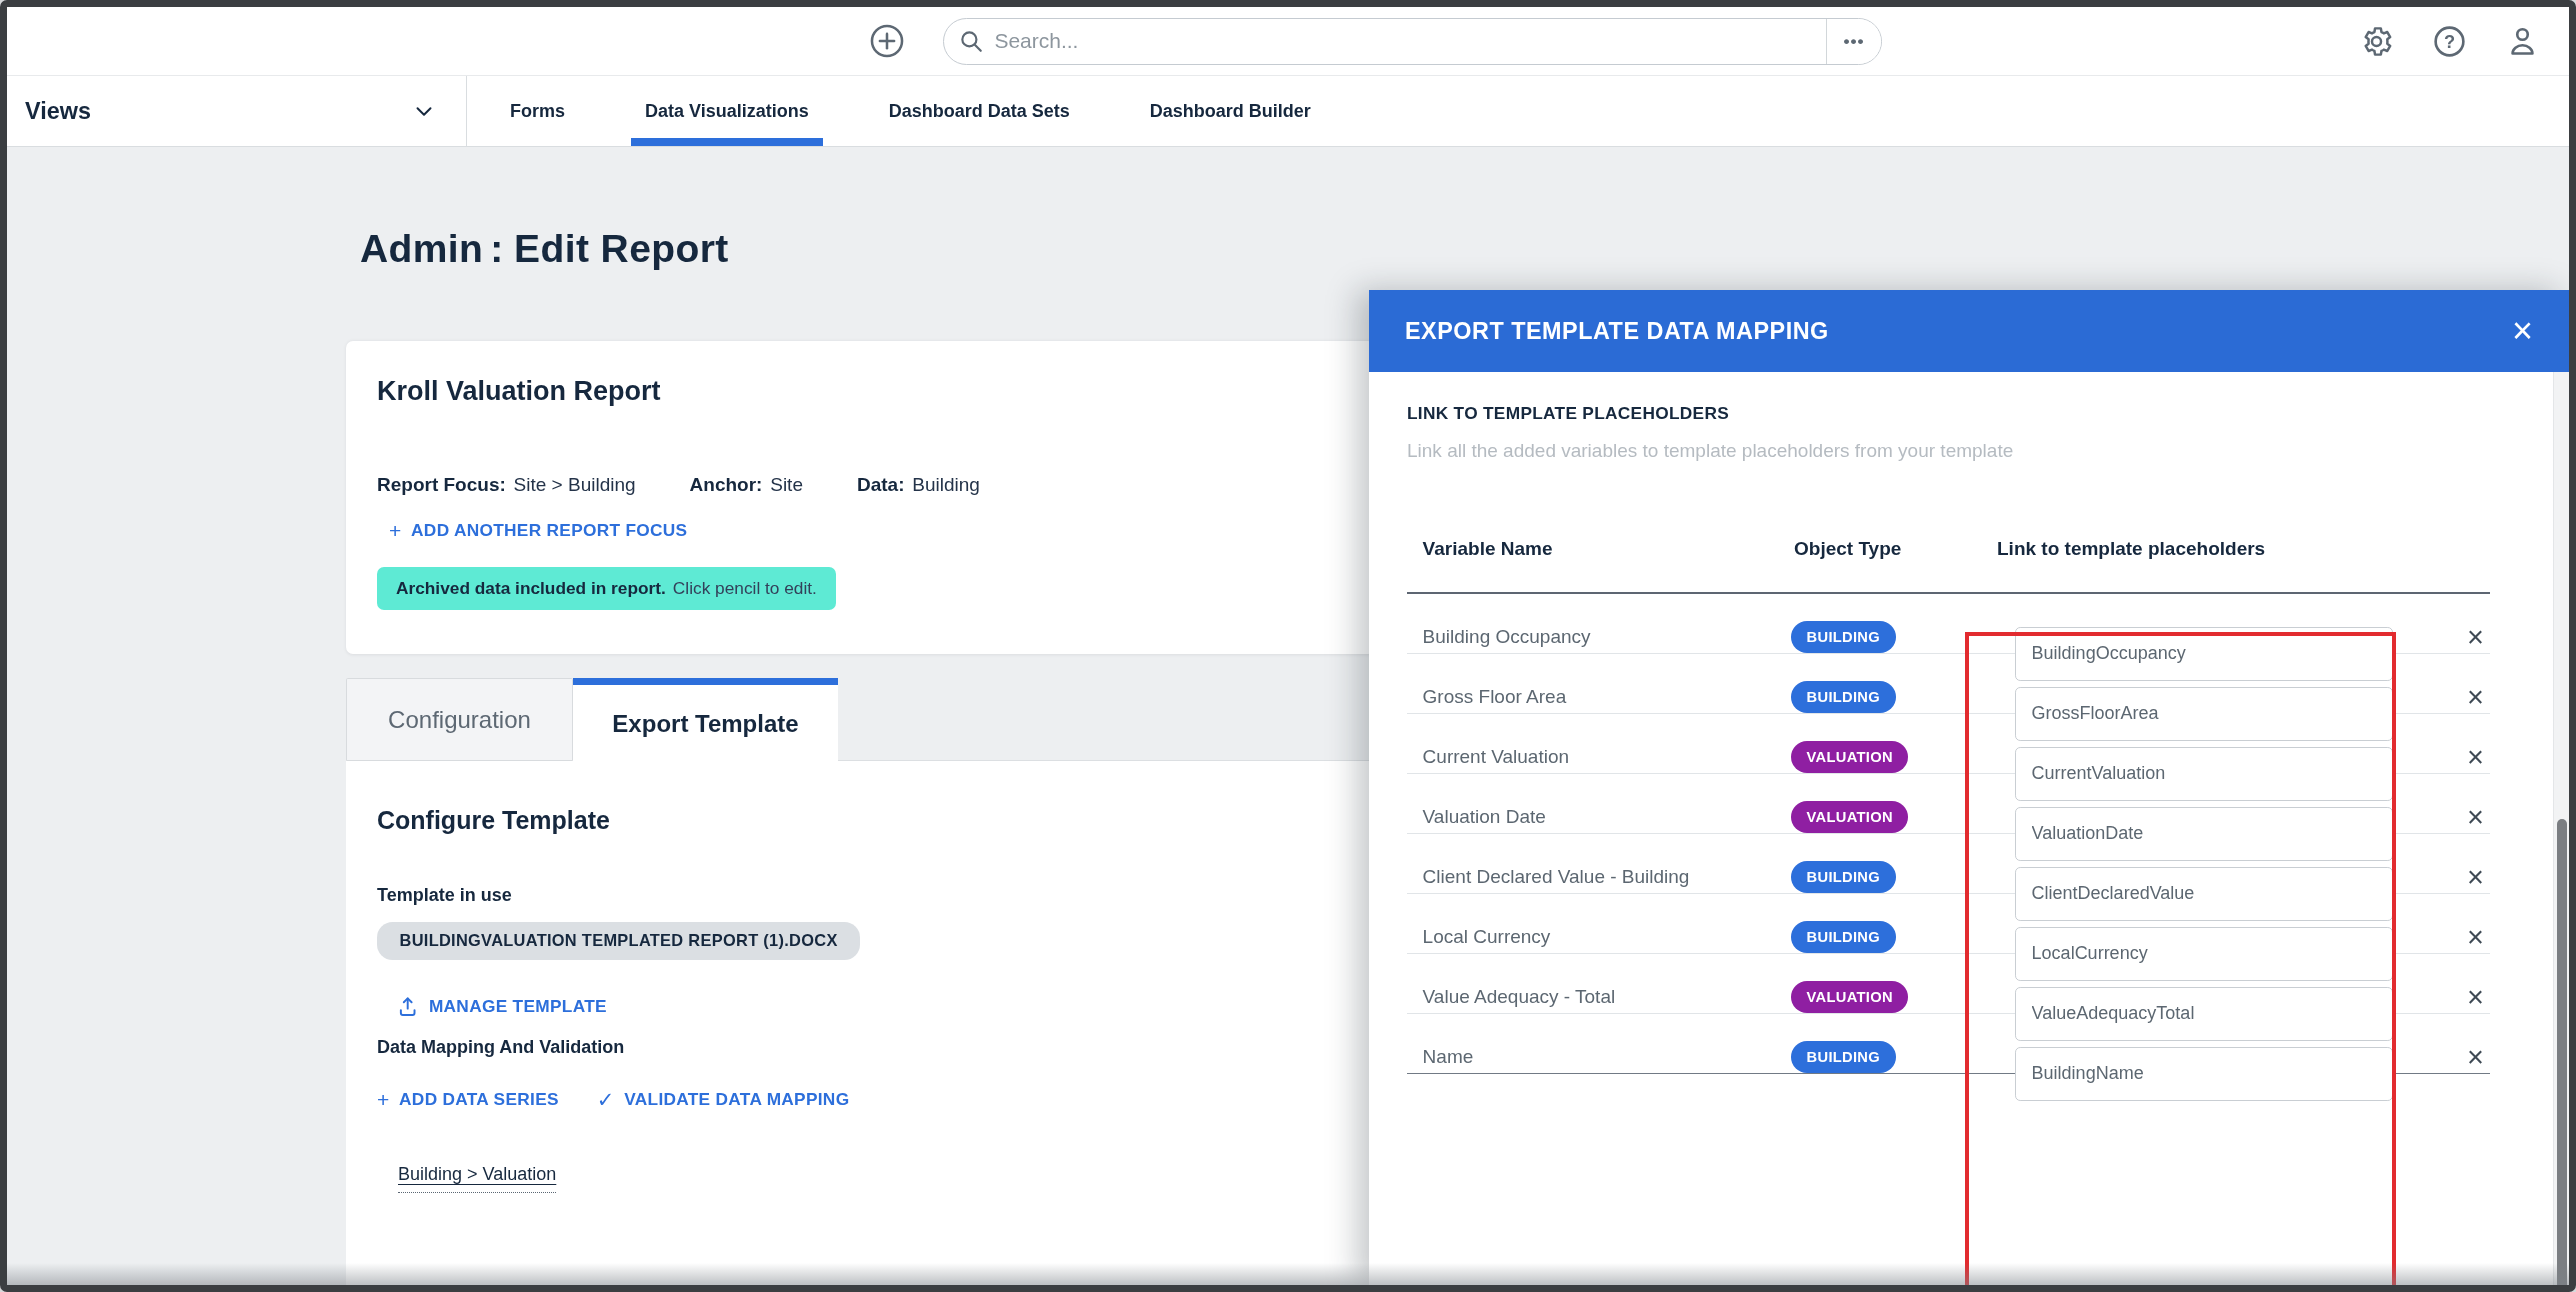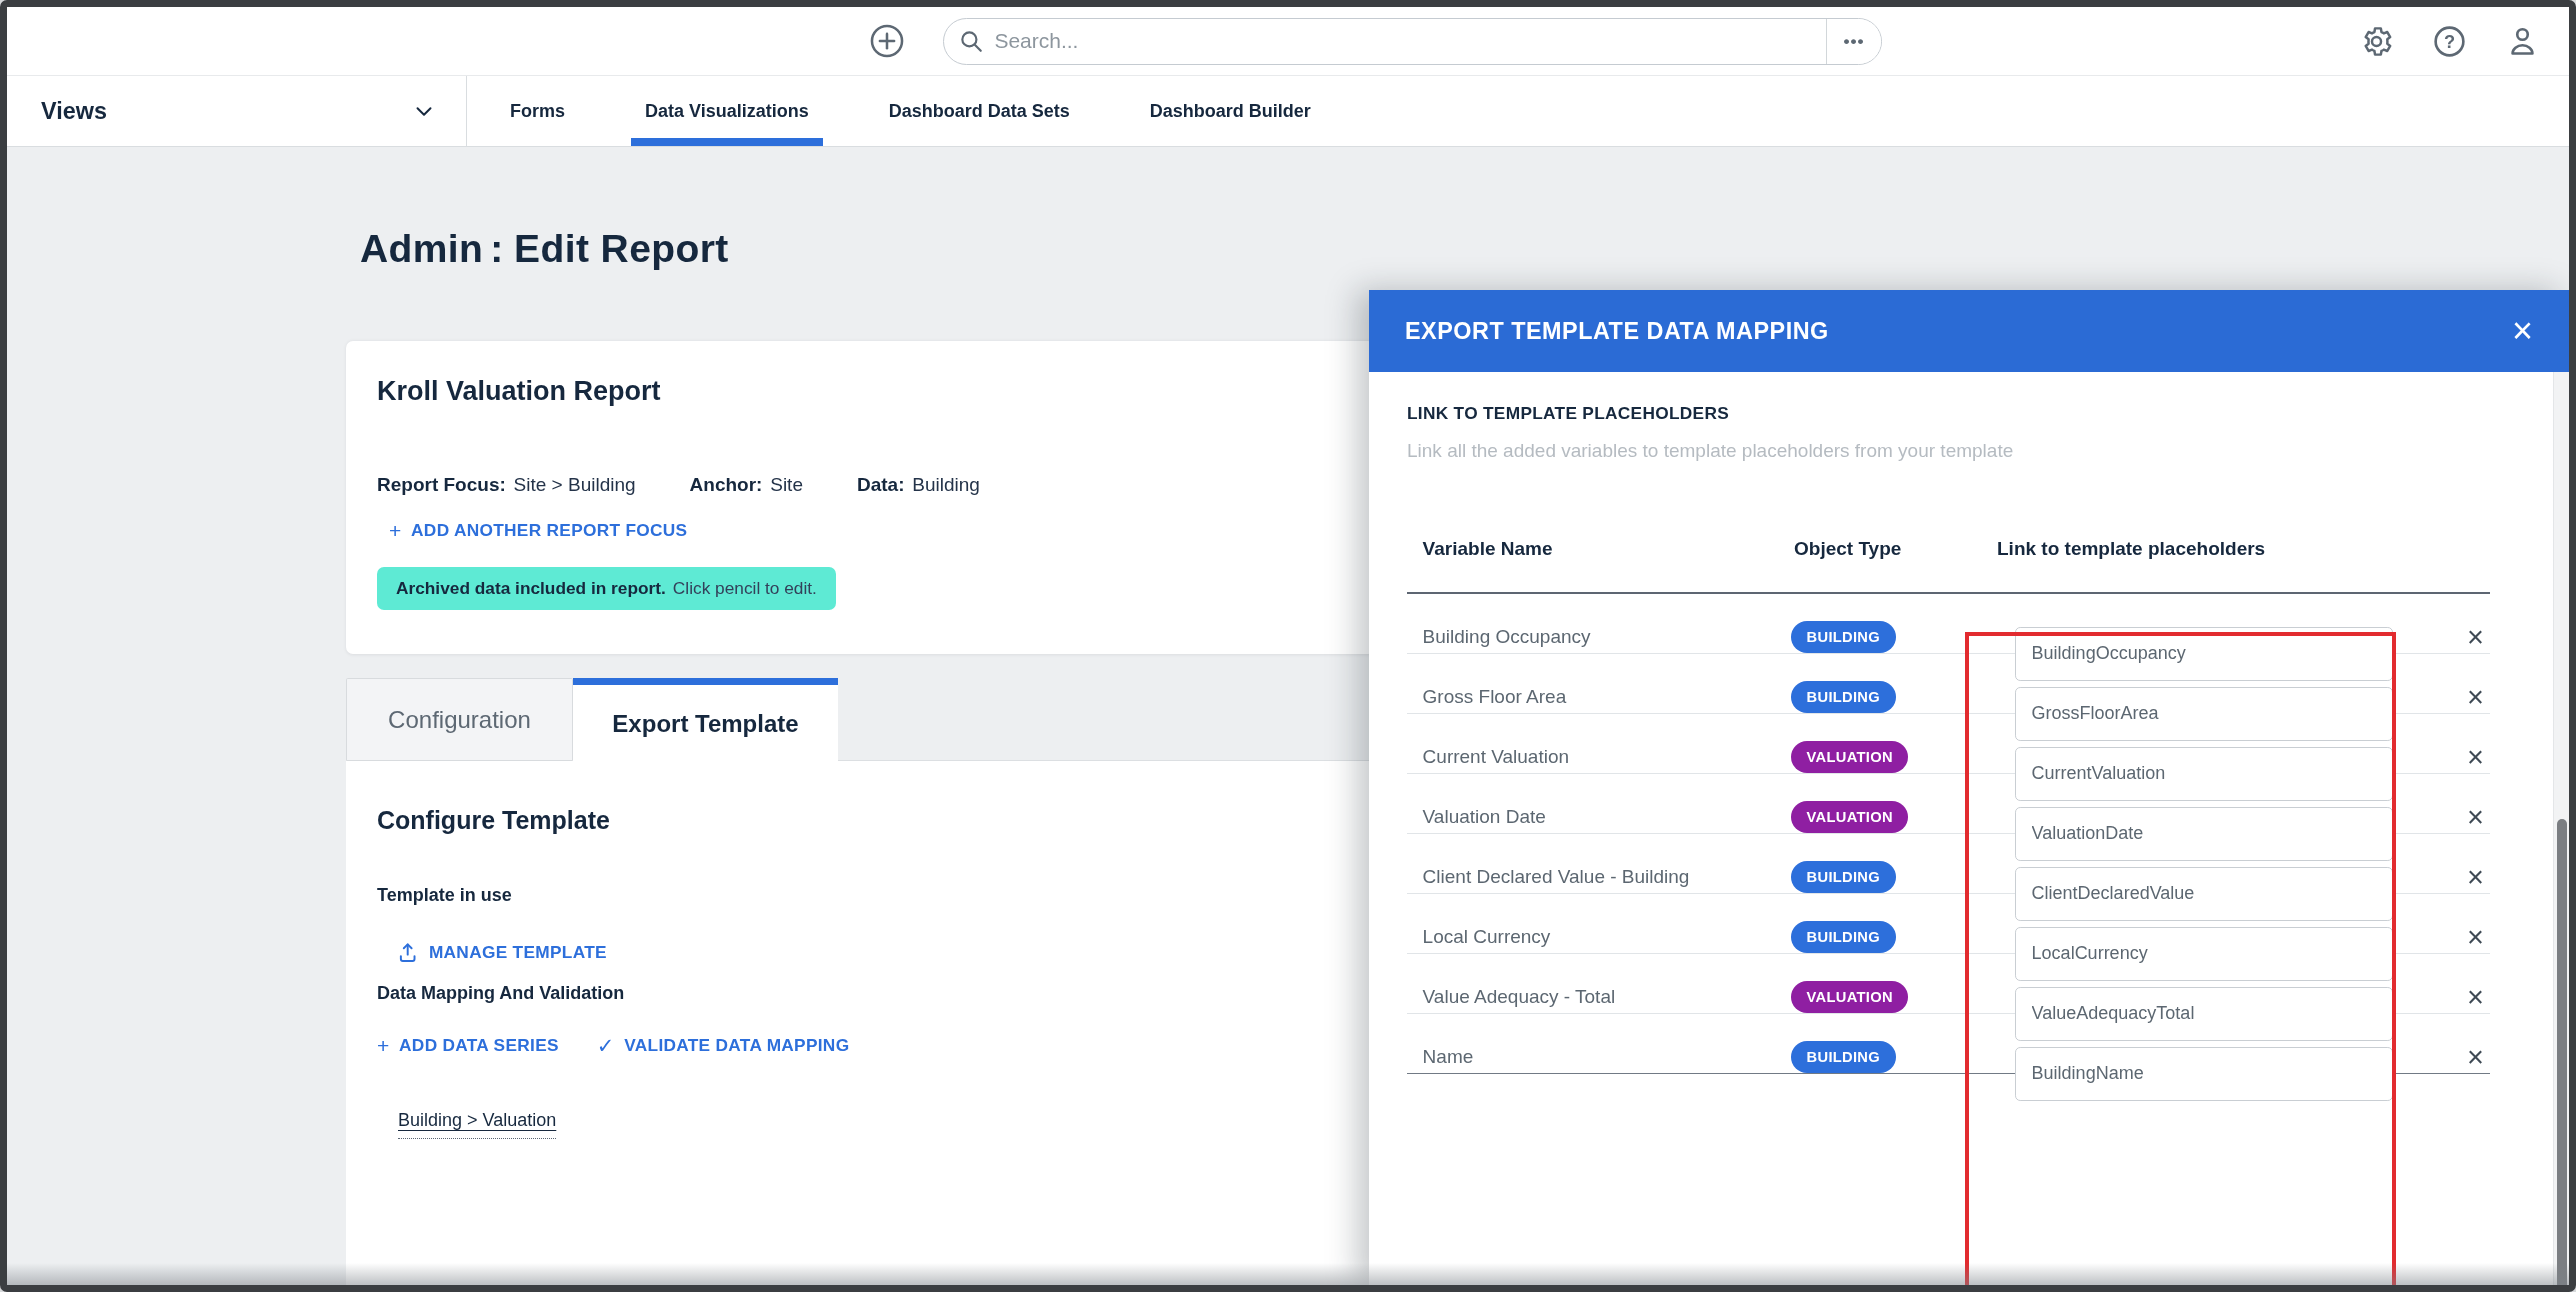--- a/index.html
+++ b/index.html
@@ -42,21 +42,21 @@
   }
 
   
   .navbar{
     position:absolute; left:0; right:0; top:69px; height:71px;
     background:#fff; border-bottom:0.9px solid #d9dde0; display:flex;
   }
   .views-dd{
     width:460px; height:100%; border-right:0.9px solid #d9dde0;
     display:flex; align-items:center; justify-content:space-between;
-    padding:0 29px 0 34px; cursor:pointer; background:#fff;text-align:right;
+    padding:0 29px 0 18px; cursor:pointer; background:#fff;text-align:right;
   }
   .views-dd .views-label{ font-size:23.4px; font-weight:bold; color:var(--navy,#16283e); }
   .nav-tabs{ display:flex; align-items:center; height:100%; padding-left:43px; gap:80px; }
   .nav-tab{
     position:relative; height:100%; display:flex; align-items:center;
     font-size:18px; font-weight:bold; color:var(--navy,#16283e); cursor:pointer; white-space:nowrap;
   }
   .nav-tab[data-state="active"]::after{
     content:""; position:absolute; left:-14px; right:-14px; bottom:0; height:7.8px;
     background:var(--accent-blue,#2d6fdb);
@@ -320,20 +320,23 @@
       </div>
 
       <div class="tabs-row">
         <div class="tab tab-config">Configuration</div>
         <div class="tab tab-export">Export Template</div>
       </div>
 
       <div class="tab-panel">
         <div class="configure-heading">Configure Template</div>
         <div class="template-label">Template in use</div>
+        <div>
+          <span class="template-pill">BUILDINGVALUATION TEMPLATED REPORT (1).DOCX</span>
+        </div>
         <div class="manage-row">
           <button class="link-btn">
             <span>
               <svg class="ic" width="23.4" height="23.4" viewBox="0 0 24 24" fill="none" stroke="#2d6fdb" stroke-width="2" stroke-linecap="round" stroke-linejoin="round">
                 <line x1="12" y1="14" x2="12" y2="3.5"></line>
                   <polyline points="8 7.5 12 3.5 16 7.5"></polyline>
                 <path d="M5 15.5v3a2 2 0 0 0 2 2h10a2 2 0 0 0 2-2v-3"></path>
               </svg>
             </span>
             <span>MANAGE TEMPLATE</span>

